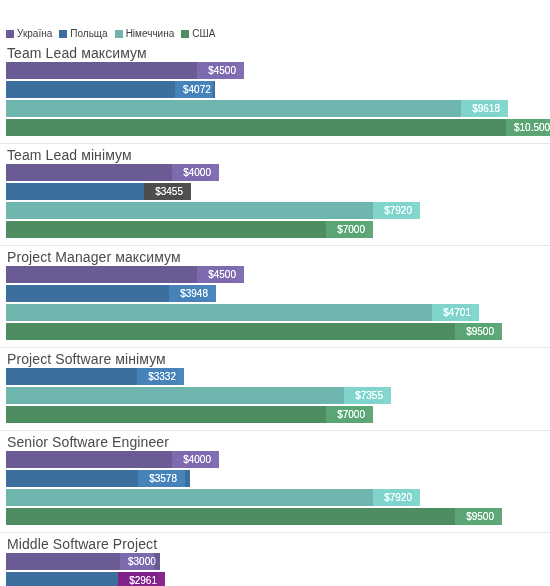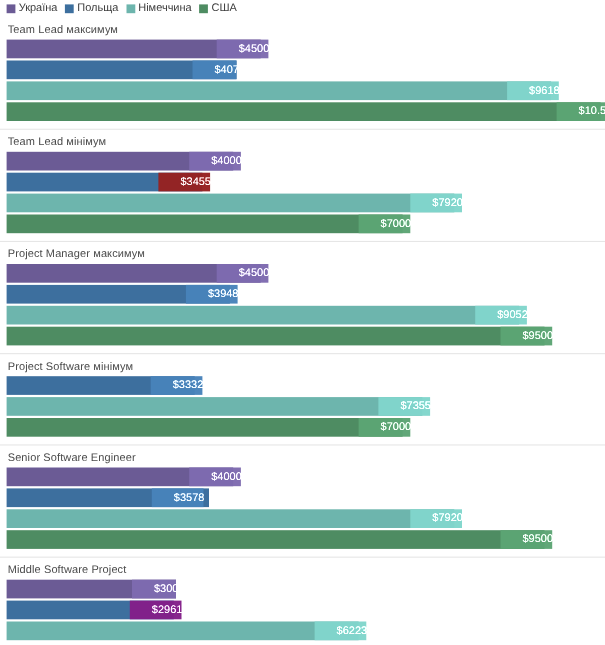--- a/index.html
+++ b/index.html
@@ -22,20 +22,21 @@
     box-sizing: border-box;
   }
 
   
   #legend {
     display: flex;
     align-items: center;
     padding: 3px 0 4px 6px;
     height: 16px;
     box-sizing: border-box;
+    margin-top: 26px;
   }
   .legend-item {
     display: flex;
     align-items: center;
     margin-right: 7px;
     white-space: nowrap;
   }
   .legend-swatch {
     width: 8px;
     height: 8px;
@@ -54,21 +55,21 @@
   }
   .group {
     position: relative;
     padding: 0 0 0 0;
     border-top: 1px solid #e6e6e6;
   }
   .group:first-child {
     border-top: none;
   }
   .group-label {
-    font-size: 10px;
+    font-size: 14px;
     line-height: 9px;
     color: #4a4a4a;
     padding: 7px 0 4px 7px;
     letter-spacing: 0.1px;
   }
   .bars {
     padding: 0 0 7px 6px;
   }
   .bar-row {
     position: relative;
@@ -85,21 +86,21 @@
     height: 17px;
     box-sizing: border-box;
   }
   .bar-value {
     position: absolute;
     top: 0;
     height: 17px;
     line-height: 17px;
     font-size: 10px;
     color: #ffffff;
-    padding: 0 20px;
+    padding: 0 8px;
     box-sizing: border-box;
     white-space: nowrap;
     text-align: right;
     font-weight: 400;
   }
 </style>
 </head>
 <body>
 
 <div id="chart-root">
@@ -147,21 +148,21 @@
       </div>
       <div class="group">
         <div class="group-label">Team Lead мінімум</div>
         <div class="bars">
           <div class="bar-row">
             <div class="bar" style="width: 206px; background: rgb(107, 91, 149);"></div>
             <div class="bar-value" style="left: 166px; width: 47px; background: rgb(107, 91, 149); filter: brightness(1.18); opacity: 0.97;">$4000</div>
           </div>
           <div class="bar-row">
             <div class="bar" style="width: 178px; background: rgb(61, 111, 158);"></div>
-            <div class="bar-value" style="left: 138px; width: 47px; background: #7f1d1d; filter: brightness(1.18); opacity: 0.97;">$3455</div>
+            <div class="bar-value" style="left: 138px; width: 47px; background: #404040; filter: brightness(1.18); opacity: 0.97;">$3455</div>
           </div>
           <div class="bar-row">
             <div class="bar" style="width: 407px; background: rgb(109, 181, 173);"></div>
             <div class="bar-value" style="left: 367px; width: 47px; background: rgb(109, 181, 173); filter: brightness(1.18); opacity: 0.97;">$7920</div>
           </div>
           <div class="bar-row">
             <div class="bar" style="width: 360px; background: rgb(78, 140, 98);"></div>
             <div class="bar-value" style="left: 320px; width: 47px; background: rgb(78, 140, 98); filter: brightness(1.18); opacity: 0.97;">$7000</div>
           </div>
         </div>
@@ -172,21 +173,21 @@
           <div class="bar-row">
             <div class="bar" style="width: 231px; background: rgb(107, 91, 149);"></div>
             <div class="bar-value" style="left: 191px; width: 47px; background: rgb(107, 91, 149); filter: brightness(1.18); opacity: 0.97;">$4500</div>
           </div>
           <div class="bar-row">
             <div class="bar" style="width: 203px; background: rgb(61, 111, 158);"></div>
             <div class="bar-value" style="left: 163px; width: 47px; background: rgb(61, 111, 158); filter: brightness(1.18); opacity: 0.97;">$3948</div>
           </div>
           <div class="bar-row">
             <div class="bar" style="width: 466px; background: rgb(109, 181, 173);"></div>
-            <div class="bar-value" style="left: 426px; width: 47px; background: rgb(109, 181, 173); filter: brightness(1.18); opacity: 0.97;">$9052</div>
+            <div class="bar-value" style="left: 426px; width: 47px; background: rgb(109, 181, 173); filter: brightness(1.18); opacity: 0.97;">$4701</div>
           </div>
           <div class="bar-row">
             <div class="bar" style="width: 489px; background: rgb(78, 140, 98);"></div>
             <div class="bar-value" style="left: 449px; width: 47px; background: rgb(78, 140, 98); filter: brightness(1.18); opacity: 0.97;">$9500</div>
           </div>
         </div>
       </div>
       <div class="group">
         <div class="group-label">Project Software мінімум</div>
         <div class="bars">

